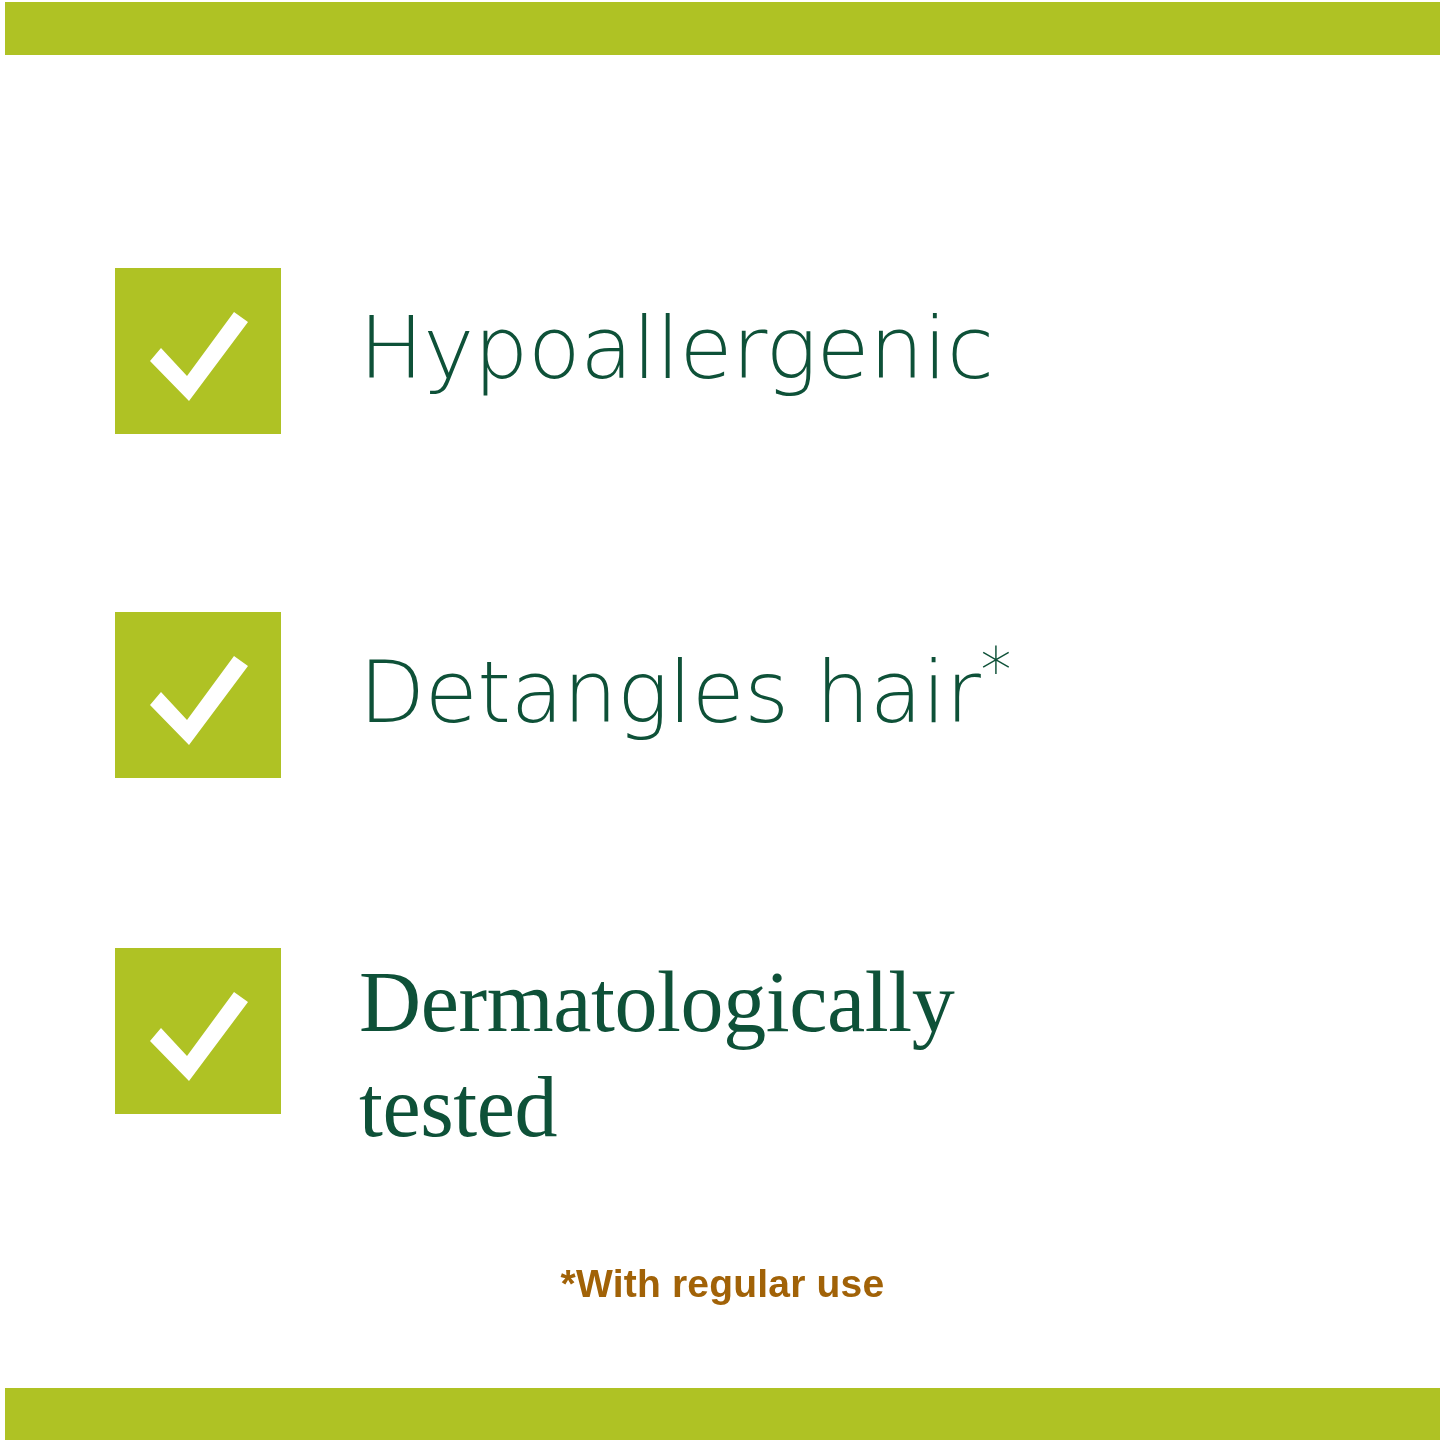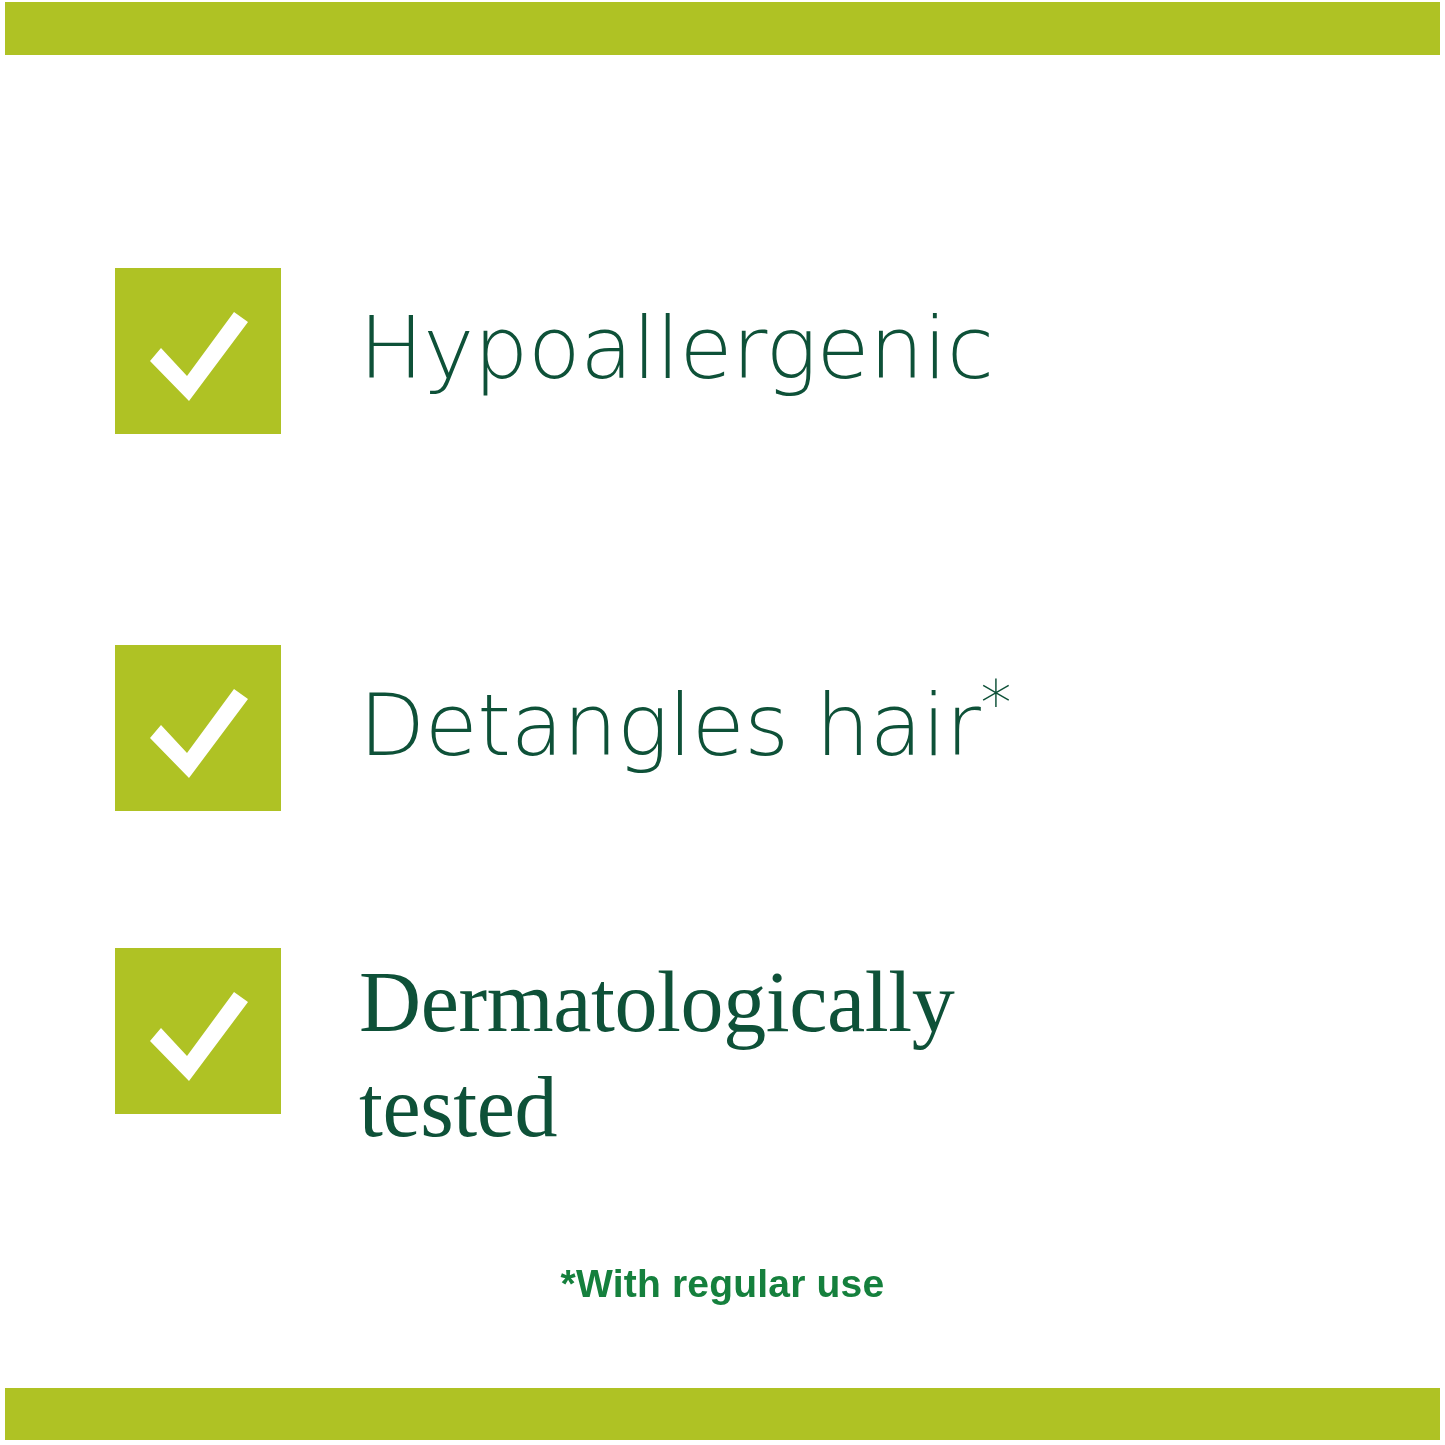--- a/index.html
+++ b/index.html
@@ -46,21 +46,21 @@
     width: 1445px;
   }
 
   .feature-row {
     position: absolute;
     left: 115px;
     display: flex;
     align-items: flex-start;
   }
   .row-0 { top: 268px; }
-  .row-1 { top: 645px; }
+  .row-1 { top: 612px; }
   .row-2 { top: 948px; }
 
   .check-box {
     width: 166px;
     height: 166px;
     background: #AFC224;
     flex: 0 0 166px;
     position: relative;
   }
   .check-box svg {
@@ -93,21 +93,21 @@
     line-height: 0;
   }
 
   
   .footnote {
     position: absolute;
     top: 1262px;
     left: 0;
     width: 1445px;
     text-align: center;
-    color: #15803d;
+    color: #a16207;
     font-family: "Liberation Sans", sans-serif;
     font-weight: bold;
     font-size: 39px;
     letter-spacing: 0.2px;
   }
 </style>
 </head>
 <body>
 
 <div class="page">

